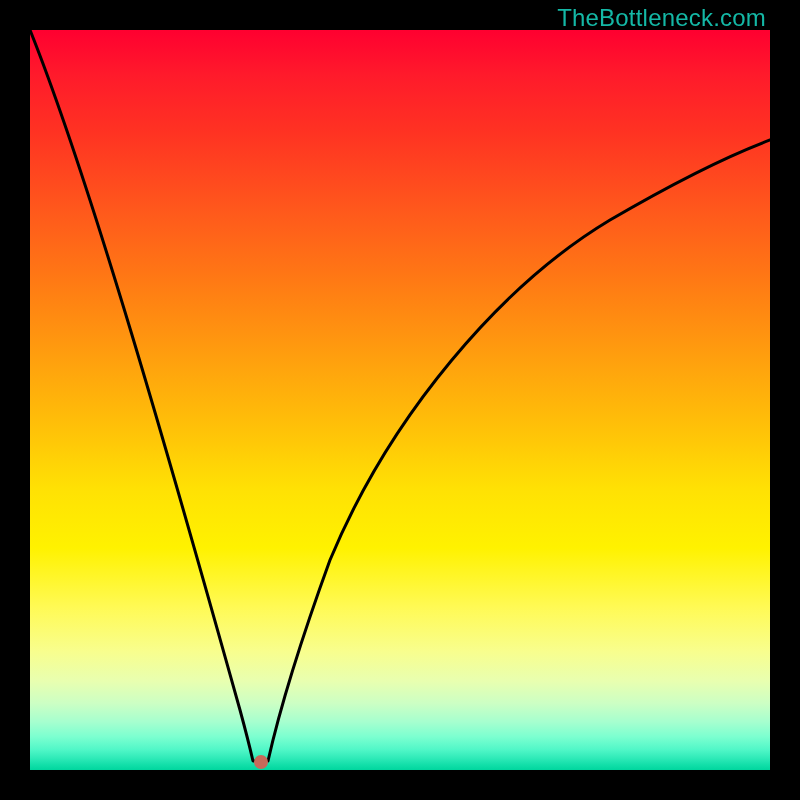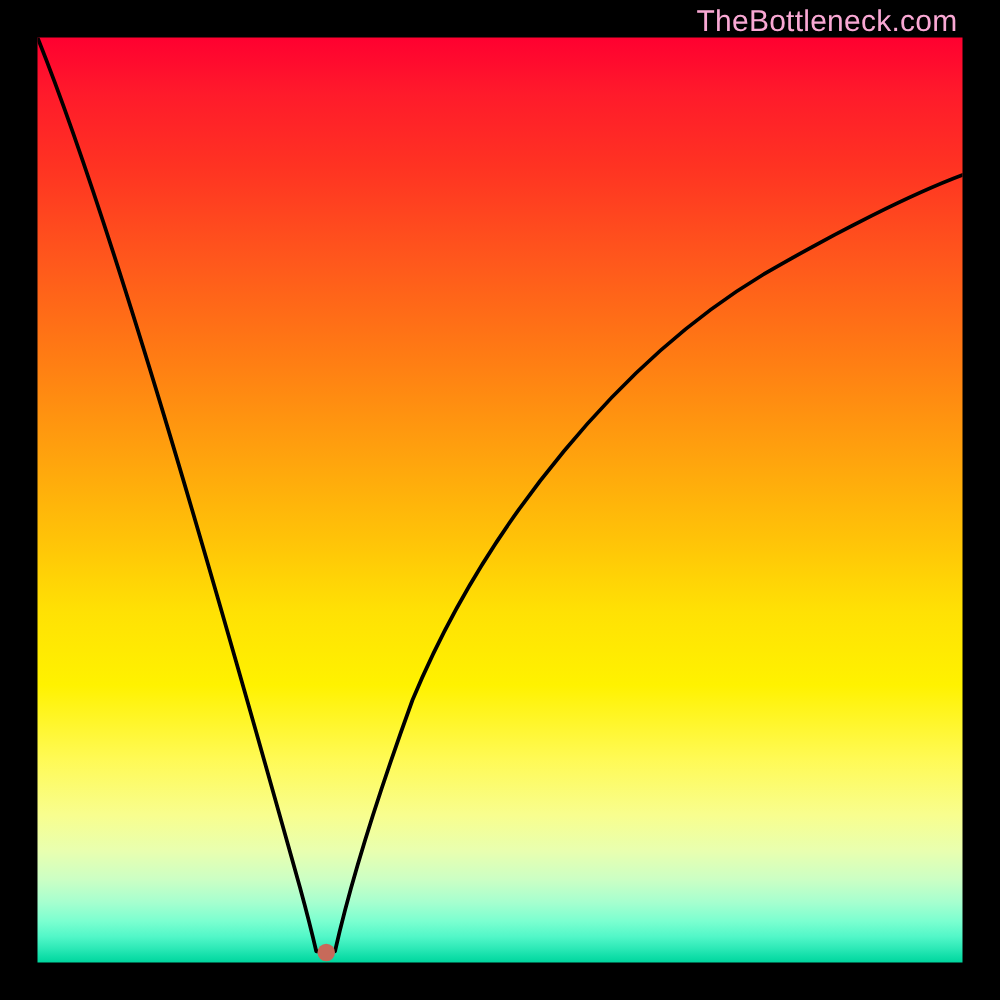--- a/index.html
+++ b/index.html
@@ -46,21 +46,21 @@
       #52f7c8 97.2%,
       #2feab8 98.4%,
       #12dfa9 99.3%,
       #00d69e 100%
     );
   }
   .watermark {
     position: absolute;
     top: 4px;
     right: 34px;
-    color: #f9a8d4;
+    color: #14b8a6;
     font-size: 24px;
     font-weight: 400;
     letter-spacing: 0.2px;
     user-select: none;
   }
   .curve-svg {
     position: absolute;
     top: 0;
     left: 0;
     width: 740px;

